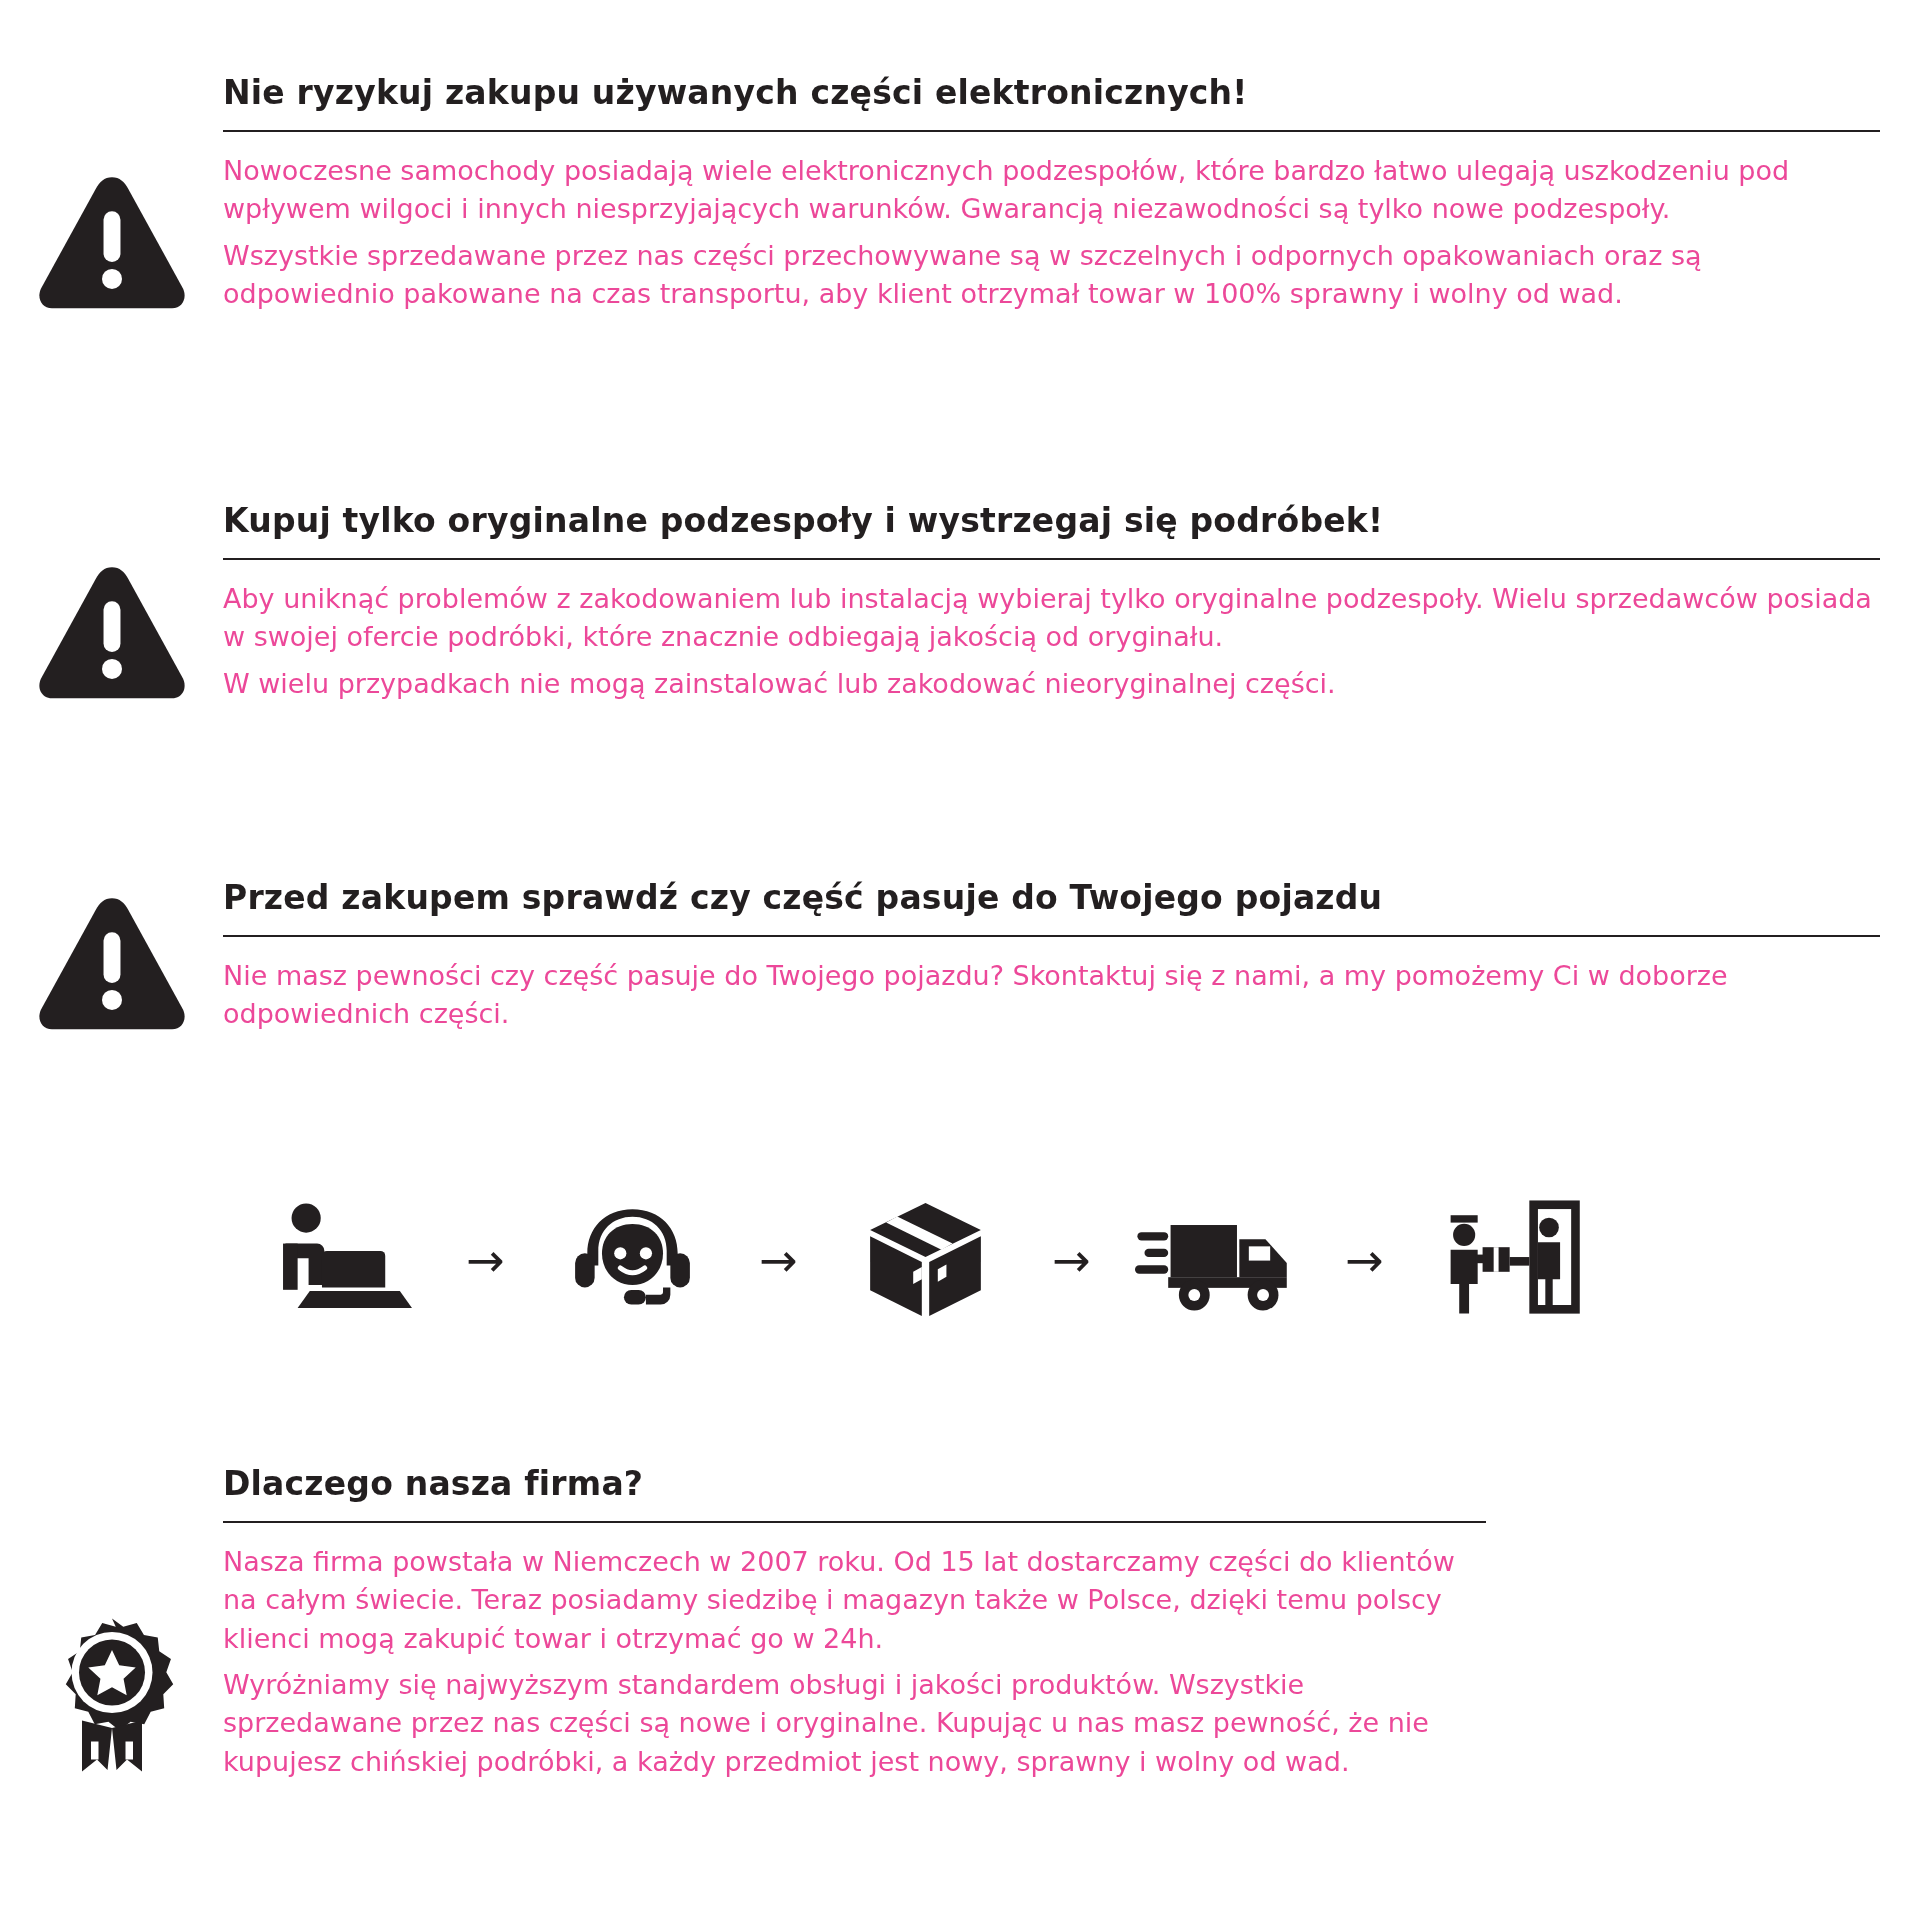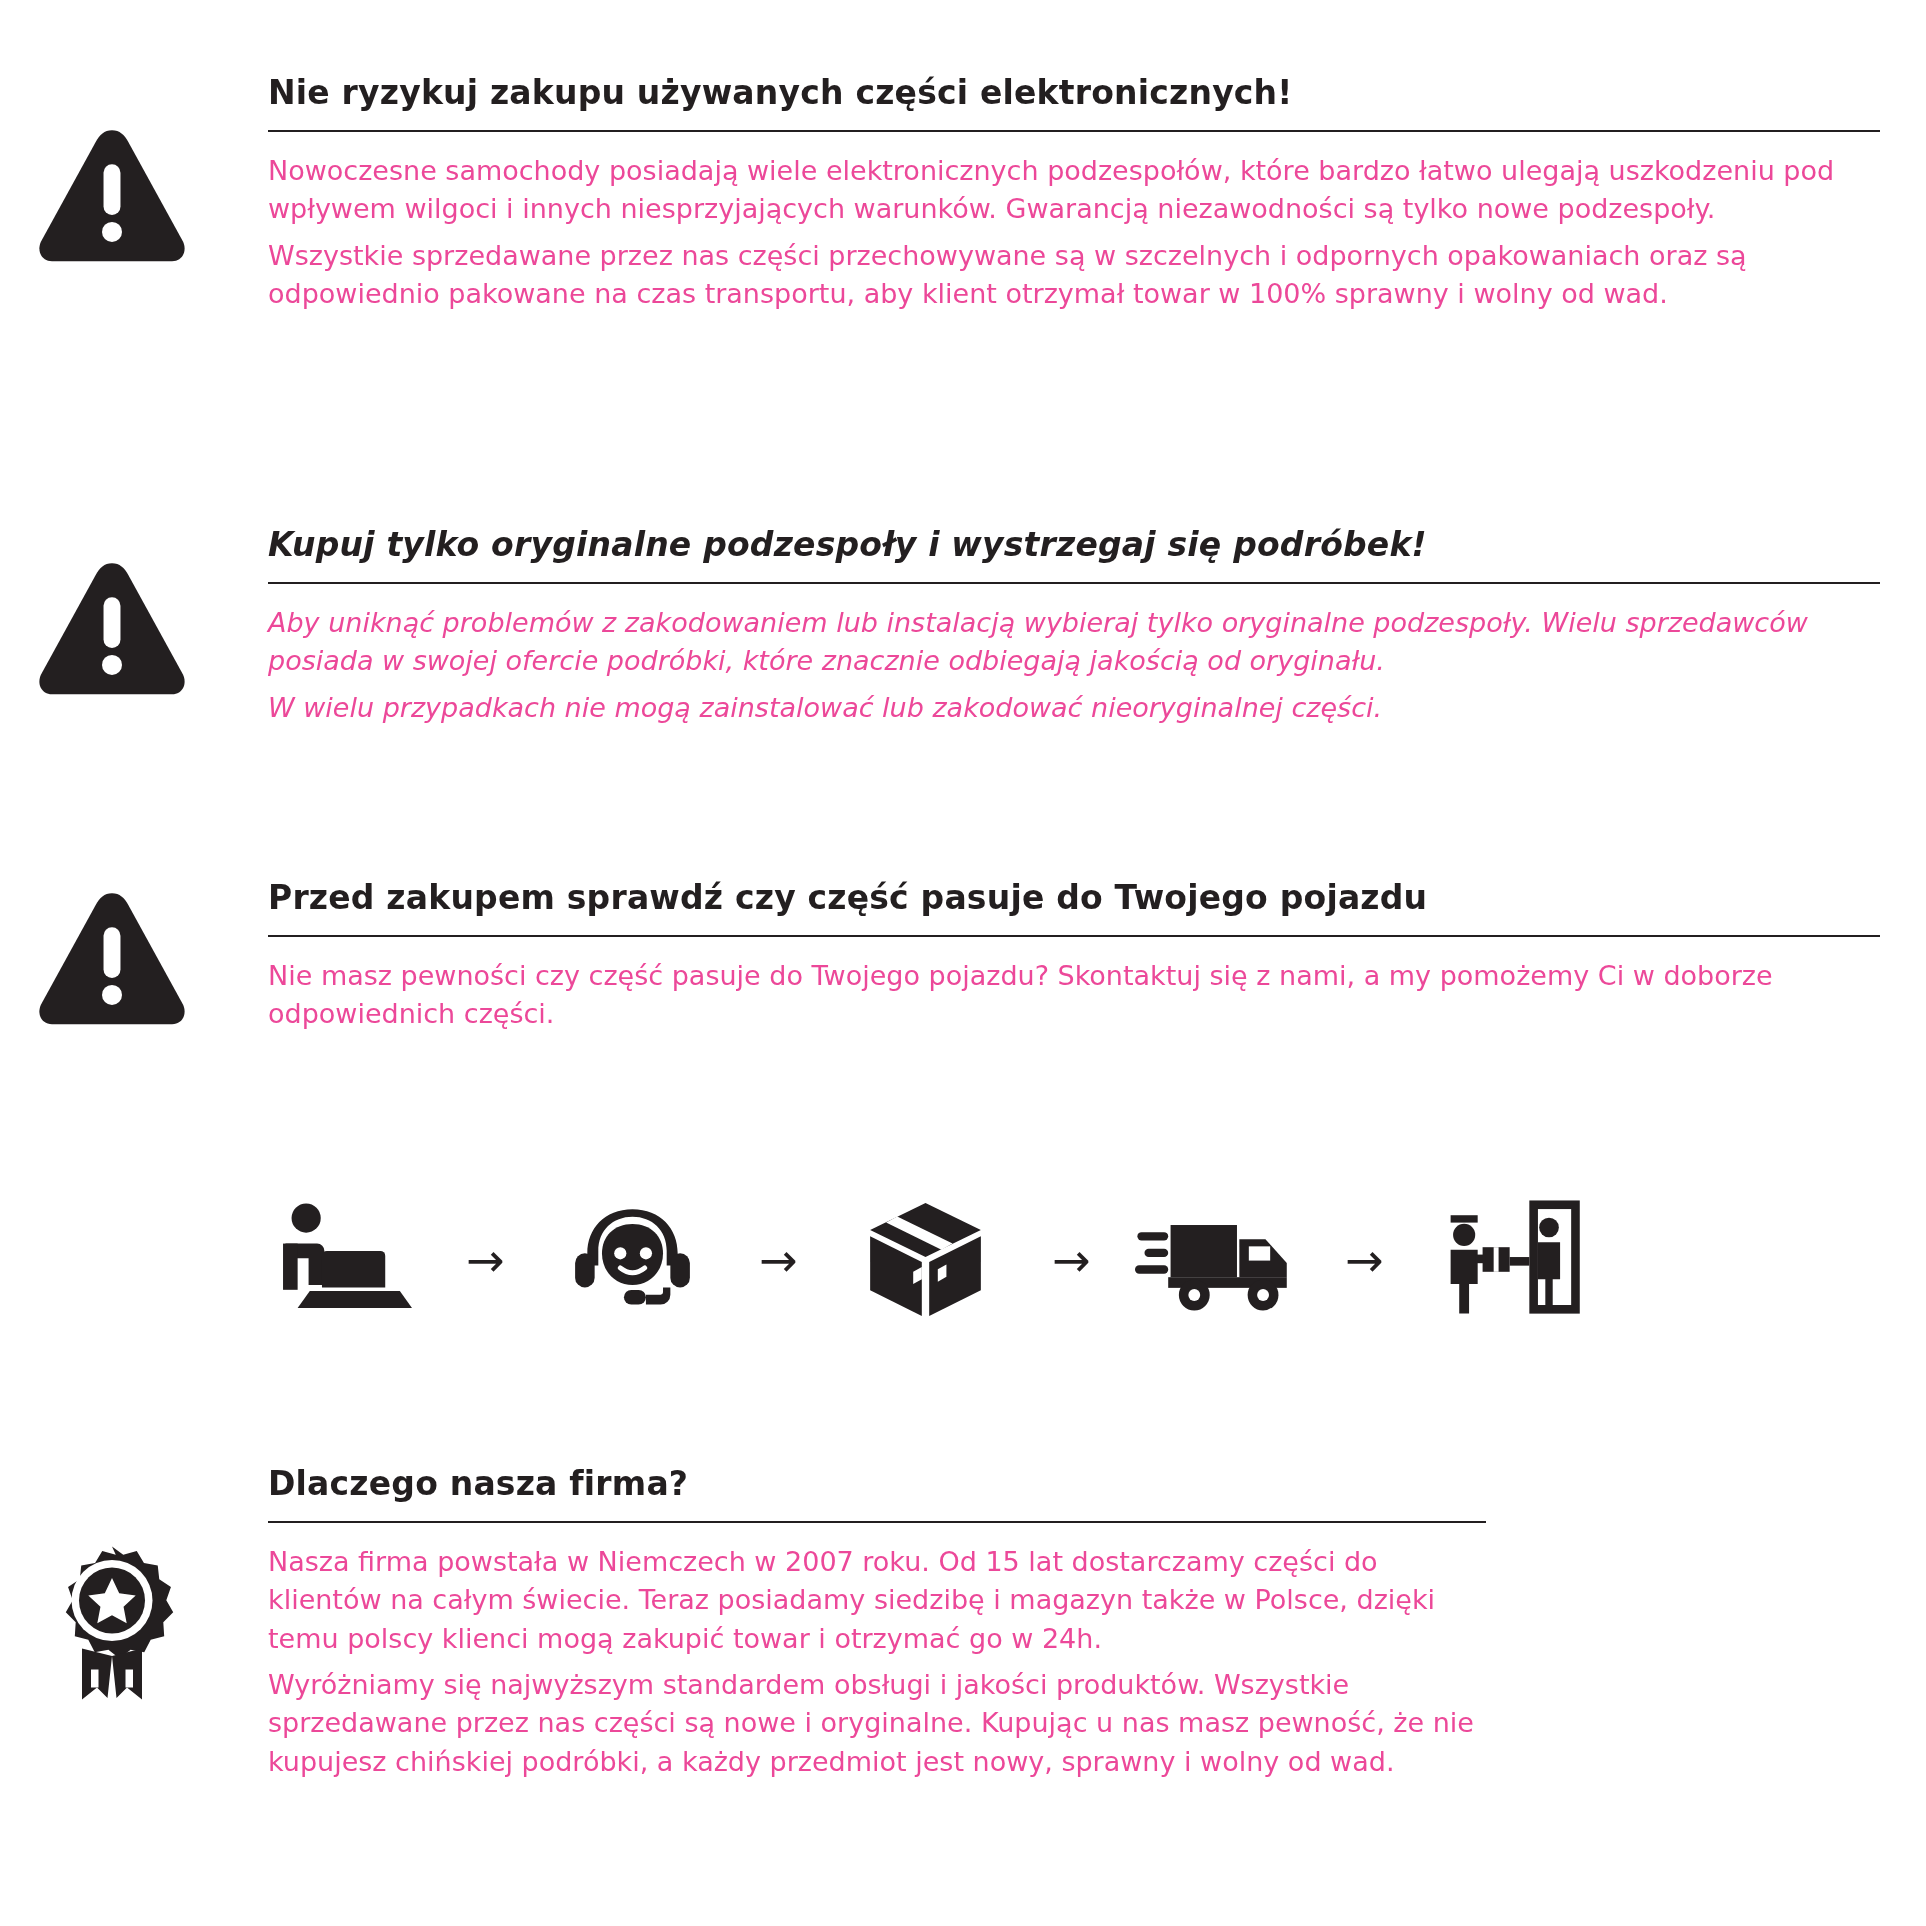--- a/index.html
+++ b/index.html
@@ -18,23 +18,22 @@
     position: relative;
     width: 1926px;
     height: 1926px;
     box-sizing: border-box;
     padding: 0;
   }
 
   
   .section {
     display: flex;
-    align-items: center;
+    align-items: flex-end;
     box-sizing: border-box;
-    gap: 45px;
   }
   .icon-col {
     width: 223px;
     min-width: 223px;
     display: flex;
     justify-content: center;
     padding-top: 7.7px;
   }
   .text-col {
     flex: 1;
@@ -88,21 +87,21 @@
     display: flex;
     align-items: center;
     justify-content: center;
     font-size: 46px;
     color: #231f20;
   }
   .process svg { display: block; }
 
   
   #sec1 { position: absolute; top: 73px;  left: 0; width: 1926px; }
-  #sec2 { position: absolute; top: 525px; left: 0; width: 1926px; font-style: italic; }
+  #sec2 { position: absolute; top: 501px; left: 0; width: 1926px; }
   #sec3 { position: absolute; top: 878px; left: 0; width: 1926px; }
   #process-strip { position: absolute; top: 1198px; left: 0; width: 1926px; }
   #sec4 { position: absolute; top: 1464px; left: 0; width: 1532px; }
 </style>
 </head>
 <body>
 
 <div class="page">
 
   <div class="section" id="sec1">

